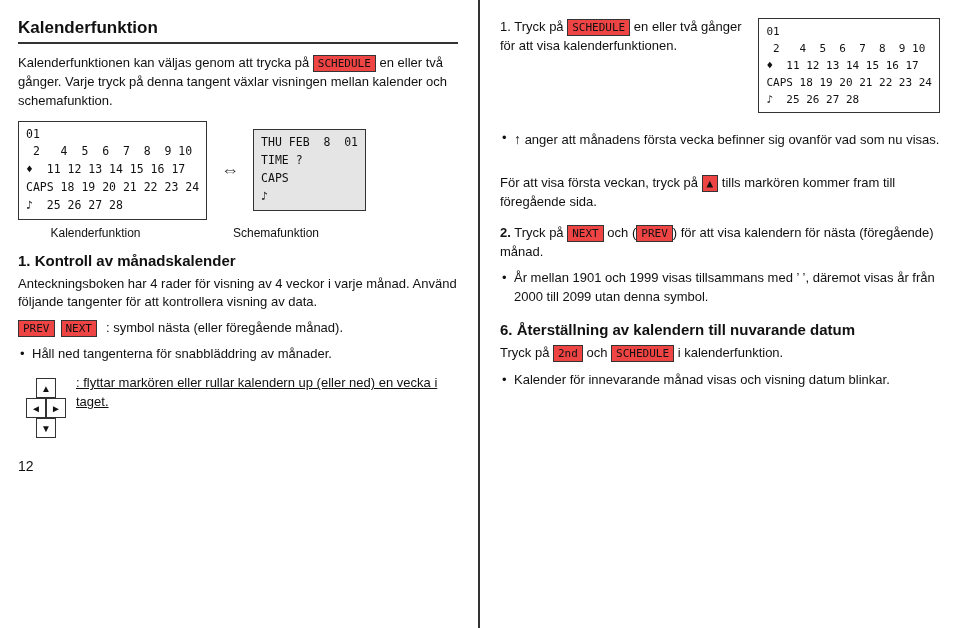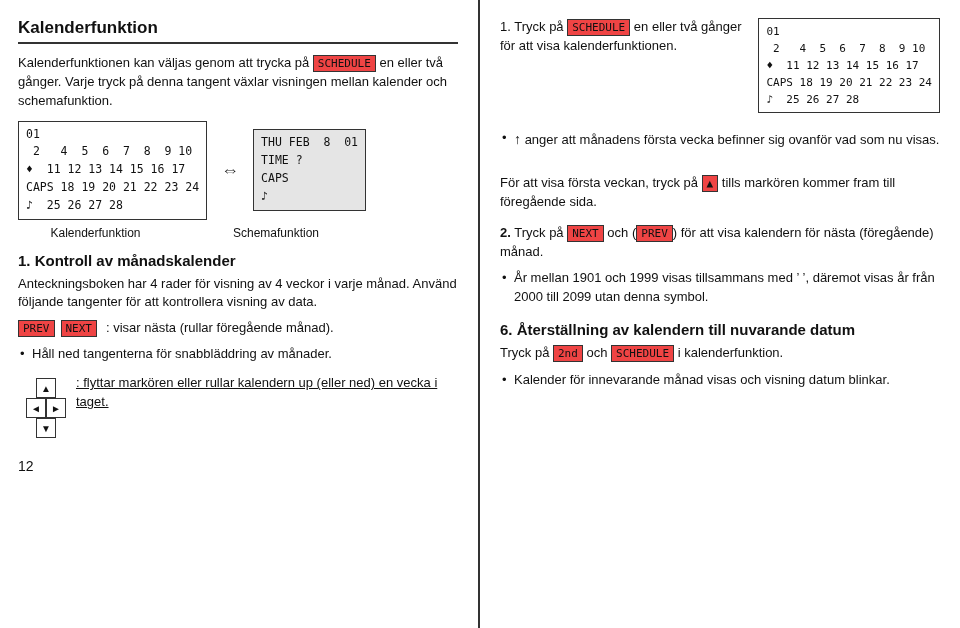--- a/index.html
+++ b/index.html
@@ -189,21 +189,21 @@
     <div class="display-label schema-label-w">Schemafunktion</div>
   </div>
 
   <div class="section-title">1. Kontroll av månadskalender</div>
 
   <p>Anteckningsboken har 4 rader för visning av 4 veckor i varje månad. Använd följande tangenter för att kontrollera visning av data.</p>
 
   <div class="nav-row">
     <span class="kbd">PREV</span>
     <span class="kbd">NEXT</span>
-    <span class="nav-colon">: visar nästa (rullar föregående månad).</span>
+    <span class="nav-colon">: symbol nästa (eller föregående månad).</span>
   </div>
 
   <ul class="bullet-list">
     <li>Håll ned tangenterna för snabbläddring av månader.</li>
   </ul>
 
   <div style="display:flex; align-items:flex-start; gap:10px; margin-top:8px;">
     <div class="arrow-pad">
       <div class="arrow-btn">▲</div>
       <div class="arrow-pad-row">

